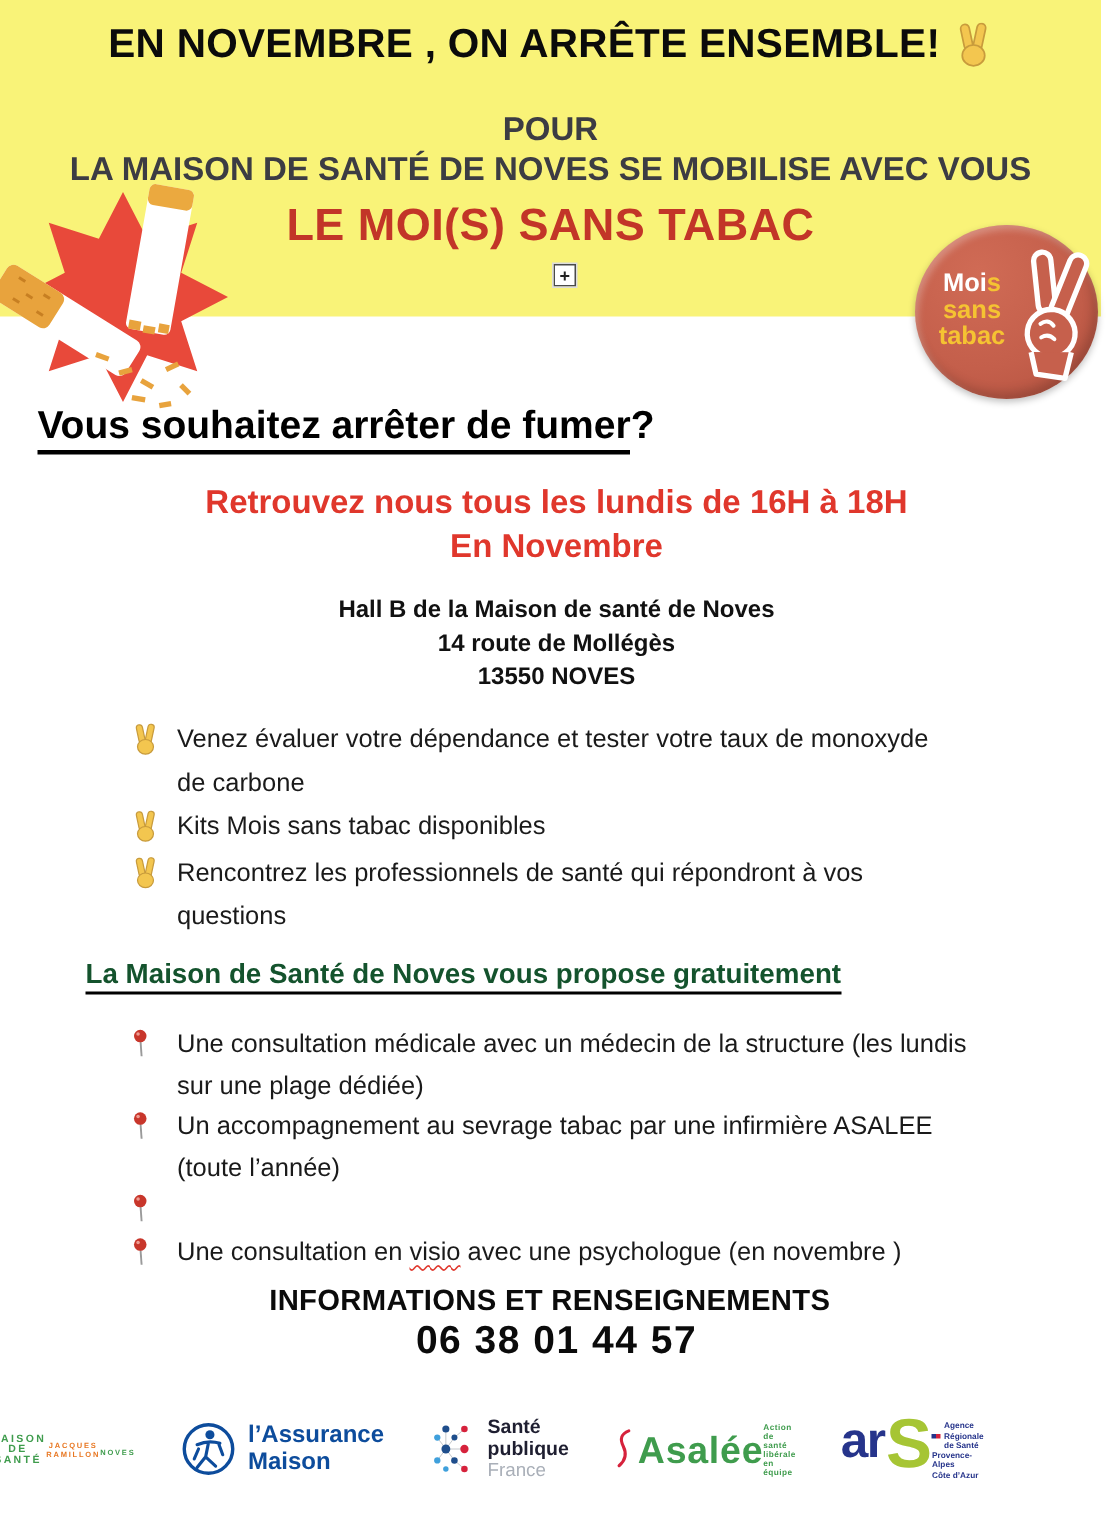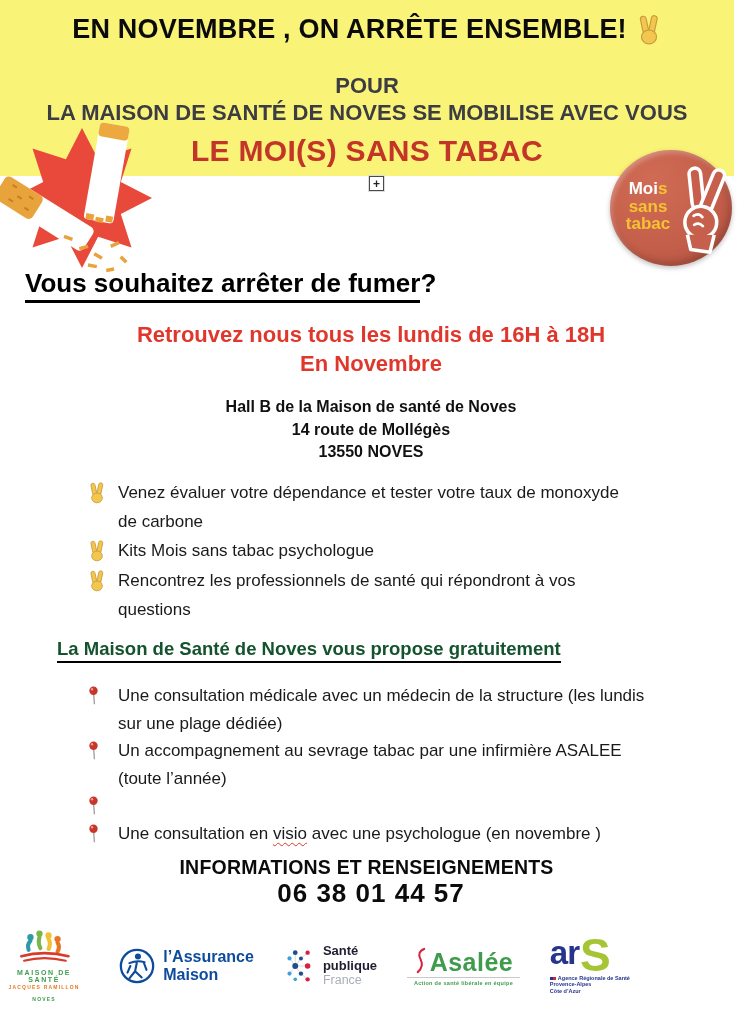--- a/index.html
+++ b/index.html
@@ -1,21 +1,21 @@
 <!DOCTYPE html>
 <html><head>
 <meta charset="utf-8">
 <style>
   html,body{margin:0;padding:0;background:#ffffff;}
   .page{
     position:relative;width:742px;height:1024px;background:#ffffff;
     font-family:"Liberation Sans",sans-serif;overflow:hidden;color:#1a1a1a;
   }
   
-  .banner{position:absolute;left:0;top:0;width:734px;height:176px;background:#F9F378;text-decoration:underline;}
+  .banner{position:absolute;left:0;top:0;width:734px;height:211px;background:#F9F378;text-decoration:underline;}
   .banner-title{
     position:absolute;top:14px;left:0;width:100%;
     display:flex;justify-content:center;align-items:center;gap:9px;
     font-size:27px;font-weight:bold;color:#0b0b0b;letter-spacing:0.2px;
   }
   .banner-sub{
     position:absolute;top:72px;left:0;width:100%;text-align:center;
     font-size:22px;font-weight:bold;color:#3C3C43;line-height:27px;
   }
   .banner-sub .bl{display:block;}
@@ -75,21 +75,21 @@
   }
   .phone{
     position:absolute;left:0;top:878px;width:742px;text-align:center;
     font-size:26px;font-weight:bold;color:#0b0b0b;letter-spacing:1px;
   }
   
   .footer{
     position:absolute;left:0;top:928px;width:638px;height:76px;
     display:flex;justify-content:center;align-items:center;gap:30px;
   }
-  .logo{display:flex;flex-direction:column;align-items:center;}
+  .logo{display:flex;flex-direction:row;align-items:center;}
   .logo-mds{width:108px;text-align:center;}
   .mds-l1{font-size:7px;font-weight:bold;color:#3F9C4D;letter-spacing:1.6px;margin-top:1px;}
   .mds-l2{font-size:5px;font-weight:bold;color:#E87722;letter-spacing:1.2px;margin-top:1px;}
   .mds-l3{font-size:5px;font-weight:bold;color:#3F9C4D;letter-spacing:1.2px;margin-top:6px;}
   .logo-am{flex-direction:row;gap:7px;align-items:center;}
   .am-text{font-size:16px;font-weight:bold;color:#0D4C9C;line-height:18px;}
   .logo-spf{flex-direction:row;gap:7px;align-items:center;}
   .spf-t1{font-size:13px;font-weight:bold;color:#1E1E30;line-height:14.5px;}
   .spf-t2{font-size:12.5px;color:#A9AFB8;line-height:15px;}
   .logo-asl{width:138px;}
@@ -219,21 +219,21 @@
       <span class="ico">
         <svg width="18" height="22" viewBox="0 0 22 26">
             <g fill="#F3C64F" stroke="#C89B3C" stroke-width="1">
               <rect x="4.5" y="1" width="5" height="15" rx="2.5" transform="rotate(-12 7 8)"></rect>
               <rect x="12" y="0.5" width="5" height="16" rx="2.5" transform="rotate(12 14.5 8)"></rect>
               <ellipse cx="11" cy="19" rx="6.5" ry="6"></ellipse>
             </g>
           </svg>
       </span>
       <div class="li-text">
-        <span class="ln">Kits Mois sans tabac psychologue</span>
+        <span class="ln">Kits Mois sans tabac disponibles</span>
       </div>
     </li>
     <li>
       <span class="ico">
         <svg width="18" height="22" viewBox="0 0 22 26">
             <g fill="#F3C64F" stroke="#C89B3C" stroke-width="1">
               <rect x="4.5" y="1" width="5" height="15" rx="2.5" transform="rotate(-12 7 8)"></rect>
               <rect x="12" y="0.5" width="5" height="16" rx="2.5" transform="rotate(12 14.5 8)"></rect>
               <ellipse cx="11" cy="19" rx="6.5" ry="6"></ellipse>
             </g>

